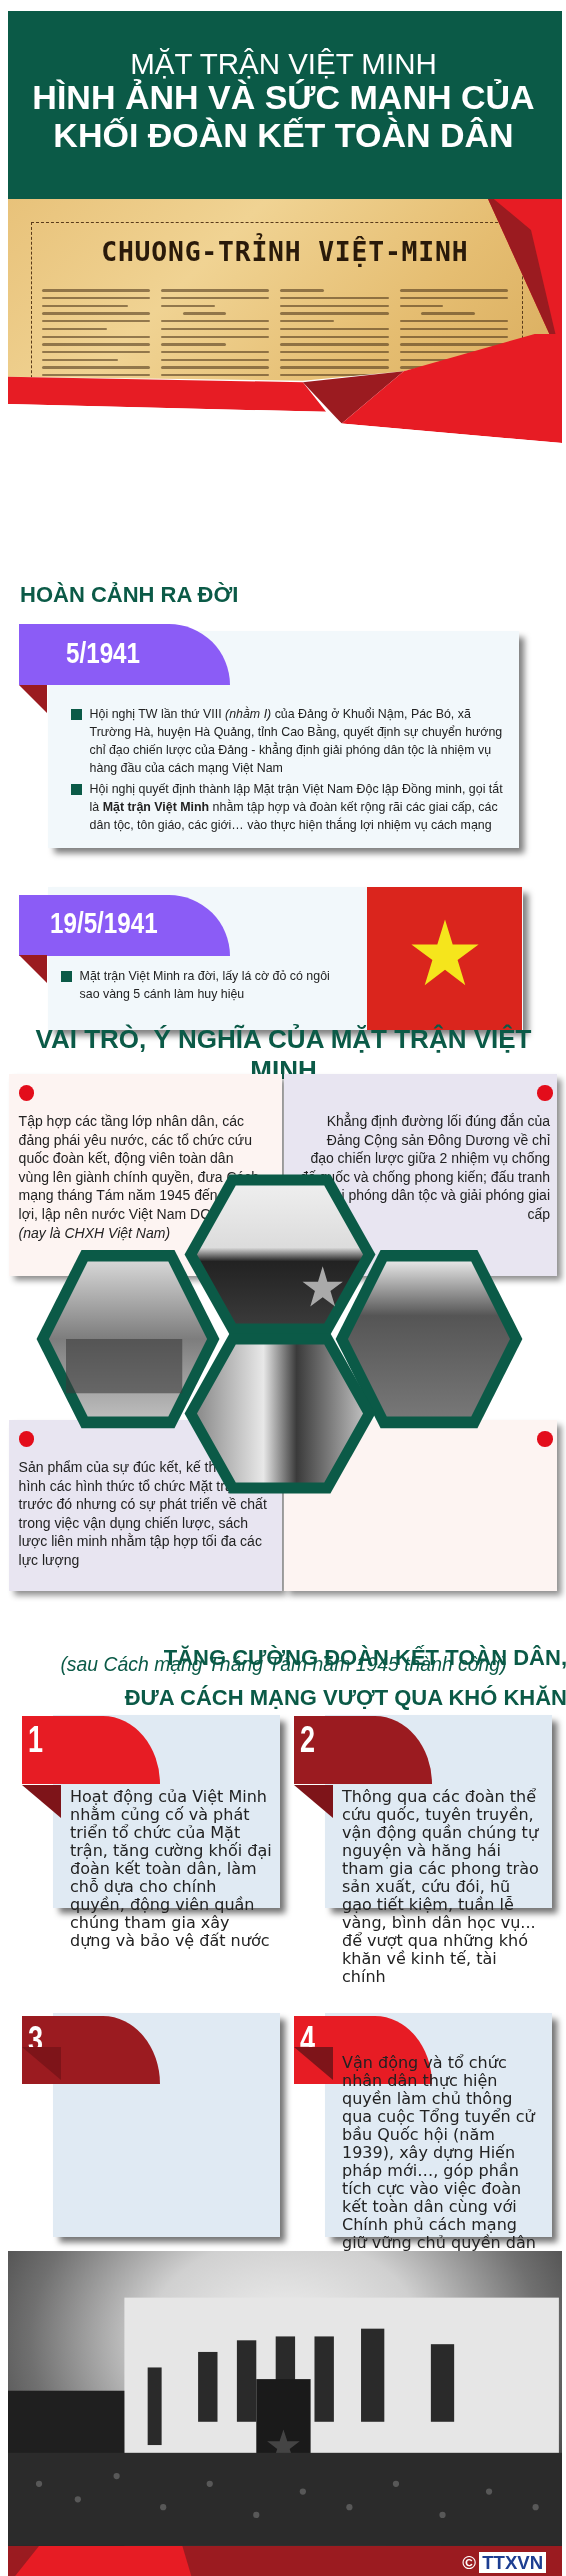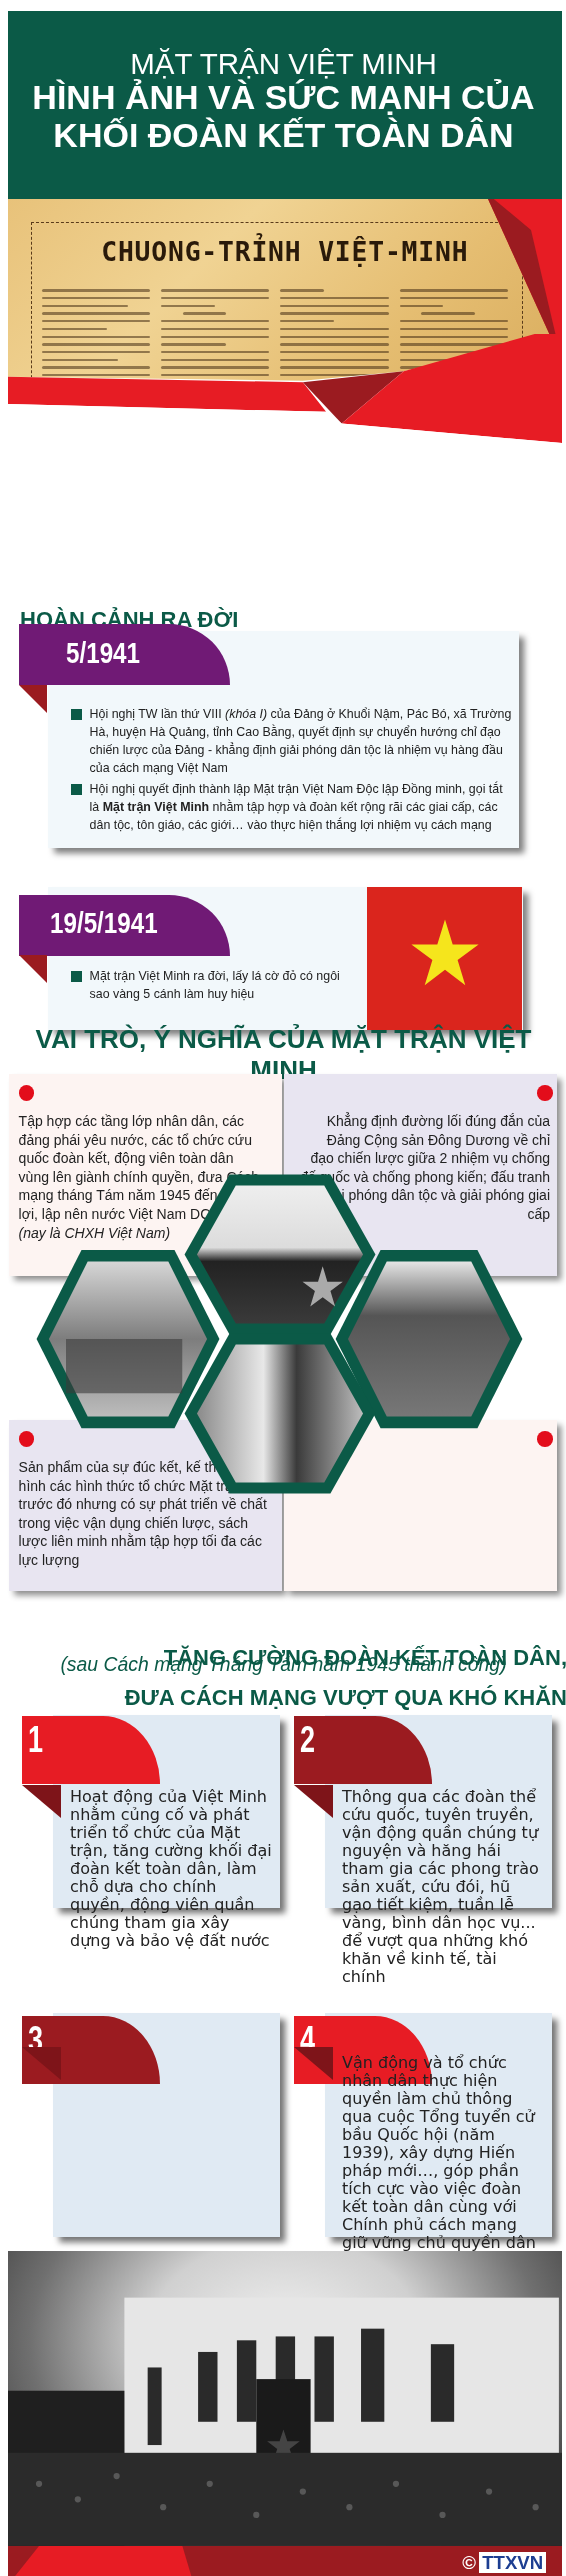--- a/index.html
+++ b/index.html
@@ -17,25 +17,25 @@
   
   .doc-photo { position: absolute; left: 7.8px; top: 199px; width: 554px; height: 186px; background: linear-gradient(135deg, #e8c27a 0%, #f0d393 35%, #e5bd71 70%, #d9ad5e 100%); overflow: hidden; }
   .doc-border { position: absolute; left: 23px; top: 23px; right: 39px; bottom: -7.8px; border: 1.6px dashed #5a3b1a; }
   .doc-title { position: absolute; left: 0; right: 0; top: 37px; text-align: center; font-family: "DejaVu Sans Mono", monospace; font-weight: 700; font-size: 26.4px; color: #2a1a0a; letter-spacing: 0.8px; }
   .doc-cols { position: absolute; left: 34px; right: 54px; top: 85px; bottom: 0; display: flex; gap: 11px; }
   .doc-col { flex: 1; }
   .doc-line { height: 2.3px; background: rgba(70,45,20,0.55); margin: 5.4px 0; border-radius: 1.6px; }
   .red-band { position: absolute; left: 7.8px; top: 334px; width: 554px; height: 109px; }
 
   .sec-title { position: absolute; color: #0b5a47; font-weight: 700; }
-  .sec1-title { left: 20px; top: 582px; font-size: 22px; margin-top: 25px; }
+  .sec1-title { left: 20px; top: 582px; font-size: 22px; }
 
   
   .tl-box { position: absolute; background: #f2f8fb; box-shadow: 6.2px 6.2px 6.2px rgba(0,0,0,0.5); }
-  .tl-tab { position: absolute; background: #701a75; color: #fff; font-weight: 700; border-top-right-radius: 62px; }
+  .tl-tab { position: absolute; background: #8b5cf6; color: #fff; font-weight: 700; border-top-right-radius: 62px; }
   .tl-fold { position: absolute; width: 0; height: 0; border-top: 28px solid #9b1b20; border-left: 28px solid transparent; }
   .tl-date { position: absolute; font-size: 29.5px; font-weight: 700; color: #fff; font-family: "Liberation Sans Narrow", "Liberation Sans", sans-serif; transform: scaleX(0.82); transform-origin: left center; }
   .bullet { position: absolute; font-size: 12.4px; line-height: 18px; color: #222; padding-left: 18.6px; }
   .bullet-sq { position: absolute; left: 0; top: 3.9px; width: 11px; height: 11px; background: #0b5a47; }
   .bullet b { font-weight: 700; }
 
   .flag { position: absolute; left: 367px; top: 887px; width: 155px; height: 143px; background: #da251d; }
   .flag svg { position: absolute; left: 43px; top: 31px; }
 
   .sec2-title { left: 0; width: 567px; text-align: center; top: 1024px; font-size: 26px; }
@@ -156,33 +156,33 @@
 
   <div class="sec-title sec1-title">HOÀN CẢNH RA ĐỜI</div>
 
   <div class="tl-box" style="left:48px;top:631px;width:471px;height:217px"></div>
   <div class="tl-tab" style="left:19.4px;top:624px;width:211px;height:61px">
     <div class="tl-date" style="left:47px;top:11.6px">5/1941</div>
   </div>
   <div class="tl-fold" style="left:19.4px;top:685px"></div>
   <div class="bullet" style="left:71px;top:705px;width:443px">
     <span class="bullet-sq"></span>
-    <span>Hội nghị TW lần thứ VIII </span><i>(khóa I)</i><span> của Đảng ở Khuổi Nậm, Pác Bó, xã Trường Hà, huyện Hà Quảng, tỉnh Cao Bằng, quyết định sự chuyển hướng chỉ đạo chiến lược của Đảng - khẳng định giải phóng dân tộc là nhiệm vụ hàng đầu của cách mạng Việt Nam</span>
+    <span>Hội nghị TW lần thứ VIII </span><i>(nhằm I)</i><span> của Đảng ở Khuổi Nậm, Pác Bó, xã Trường Hà, huyện Hà Quảng, tỉnh Cao Bằng, quyết định sự chuyển hướng chỉ đạo chiến lược của Đảng - khẳng định giải phóng dân tộc là nhiệm vụ hàng đầu của cách mạng Việt Nam</span>
   </div>
   <div class="bullet" style="left:71px;top:780px;width:435px">
     <span class="bullet-sq"></span>
     <span>Hội nghị quyết định thành lập Mặt trận Việt Nam Độc lập Đồng minh, gọi tắt là </span><b>Mặt trận Việt Minh</b><span> nhằm tập hợp và đoàn kết rộng rãi các giai cấp, các dân tộc, tôn giáo, các giới… vào thực hiện thắng lợi nhiệm vụ cách mạng</span>
   </div>
 
   <div class="tl-box" style="left:48px;top:887px;width:475px;height:143px"></div>
   <div class="tl-tab" style="left:19.4px;top:895px;width:211px;height:61px">
     <div class="tl-date" style="left:31px;top:11px">19/5/1941</div>
   </div>
   <div class="tl-fold" style="left:19.4px;top:955px"></div>
-  <div class="bullet" style="left:71px;top:967px;width:280px">
+  <div class="bullet" style="left:61px;top:967px;width:280px">
     <span class="bullet-sq"></span>
     <span>Mặt trận Việt Minh ra đời, lấy lá cờ đỏ có ngôi sao vàng 5 cánh làm huy hiệu</span>
   </div>
   <div class="flag">
     <svg width="70" height="70" viewBox="0 0 100 100">
       <polygon points="50,2 61,38 98,38 68,60 79,96 50,74 21,96 32,60 2,38 39,38" fill="#f5e51c"></polygon>
     </svg>
   </div>
 
   <div class="sec-title sec2-title">VAI TRÒ, Ý NGHĨA CỦA MẶT TRẬN VIỆT MINH</div>

